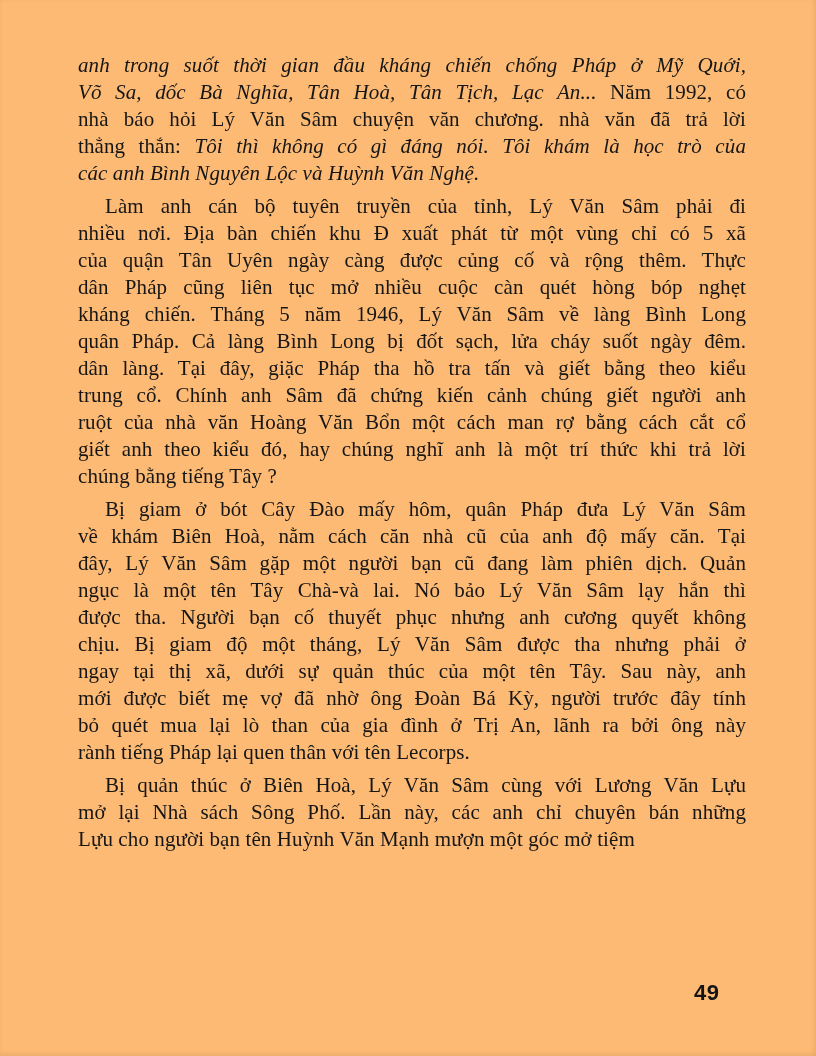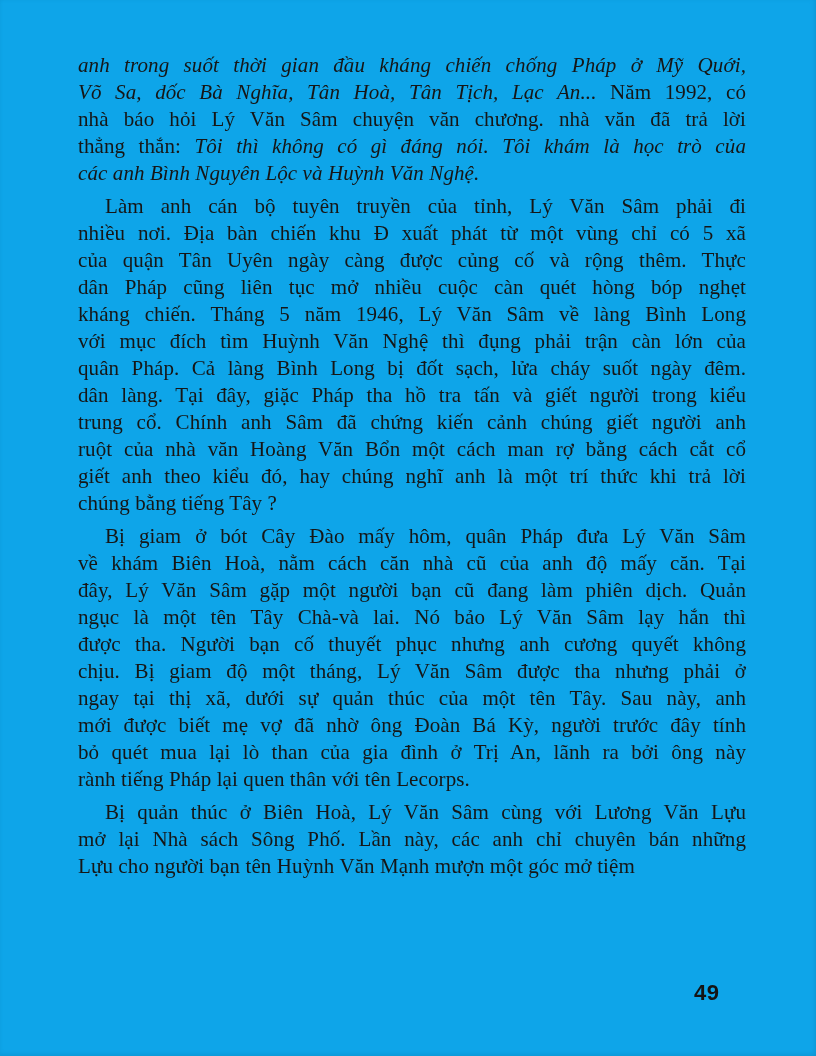--- a/index.html
+++ b/index.html
@@ -6,21 +6,21 @@
   html, body { background: #ffffff; }
   body {
     width: 816px; height: 1056px;
     font-family: "Liberation Serif", serif;
     position: relative;
     overflow: hidden;
   }
   .page {
     position: absolute; left: 0; top: 0;
     width: 816px; height: 1056px;
-    background: #0ea5e9;
+    background: #fdba74;
     box-shadow: inset 0 -3px 4px rgba(0,0,0,0.05), inset -3px 0 4px rgba(0,0,0,0.04);
   }
   .text-block {
     position: absolute;
     left: 78px; top: 52px;
     width: 668px;
     color: #161616;
     font-size: 21px;
     line-height: 27px;
     letter-spacing: 0.1px;
@@ -54,23 +54,22 @@
         <div class="line"><span>nhà báo hỏi Lý Văn Sâm chuyện văn chương. nhà văn đã trả lời</span></div>
         <div class="line"><span>thẳng thắn: </span><span class="i">Tôi thì không có gì đáng nói. Tôi khám là học trò của</span></div>
         <div class="line last"><span class="i">các anh Bình Nguyên Lộc và Huỳnh Văn Nghệ.</span></div>
       </div>
       <div class="para">
         <div class="line indent"><span>Làm anh cán bộ tuyên truyền của tỉnh, Lý Văn Sâm phải đi</span></div>
         <div class="line"><span>nhiều nơi. Địa bàn chiến khu Đ xuất phát từ một vùng chỉ có 5 xã</span></div>
         <div class="line"><span>của quận Tân Uyên ngày càng được củng cố và rộng thêm. Thực</span></div>
         <div class="line"><span>dân Pháp cũng liên tục mở nhiều cuộc càn quét hòng bóp nghẹt</span></div>
         <div class="line"><span>kháng chiến. Tháng 5 năm 1946, Lý Văn Sâm về làng Bình Long</span></div>
-        <div class="line"><span>với mục đích tìm Huỳnh Văn Nghệ thì đụng phải trận càn lớn của</span></div>
         <div class="line"><span>quân Pháp. Cả làng Bình Long bị đốt sạch, lửa cháy suốt ngày đêm.</span></div>
-        <div class="line"><span>dân làng. Tại đây, giặc Pháp tha hồ tra tấn và giết người trong kiểu</span></div>
+        <div class="line"><span>dân làng. Tại đây, giặc Pháp tha hồ tra tấn và giết bằng theo kiểu</span></div>
         <div class="line"><span>trung cổ. Chính anh Sâm đã chứng kiến cảnh chúng giết người anh</span></div>
         <div class="line"><span>ruột của nhà văn Hoàng Văn Bổn một cách man rợ bằng cách cắt cổ</span></div>
         <div class="line"><span>giết anh theo kiểu đó, hay chúng nghĩ anh là một trí thức khi trả lời</span></div>
         <div class="line last"><span>chúng bằng tiếng Tây ?</span></div>
       </div>
       <div class="para">
         <div class="line indent"><span>Bị giam ở bót Cây Đào mấy hôm, quân Pháp đưa Lý Văn Sâm</span></div>
         <div class="line"><span>về khám Biên Hoà, nằm cách căn nhà cũ của anh độ mấy căn. Tại</span></div>
         <div class="line"><span>đây, Lý Văn Sâm gặp một người bạn cũ đang làm phiên dịch. Quản</span></div>
         <div class="line"><span>ngục là một tên Tây Chà-và lai. Nó bảo Lý Văn Sâm lạy hắn thì</span></div>

